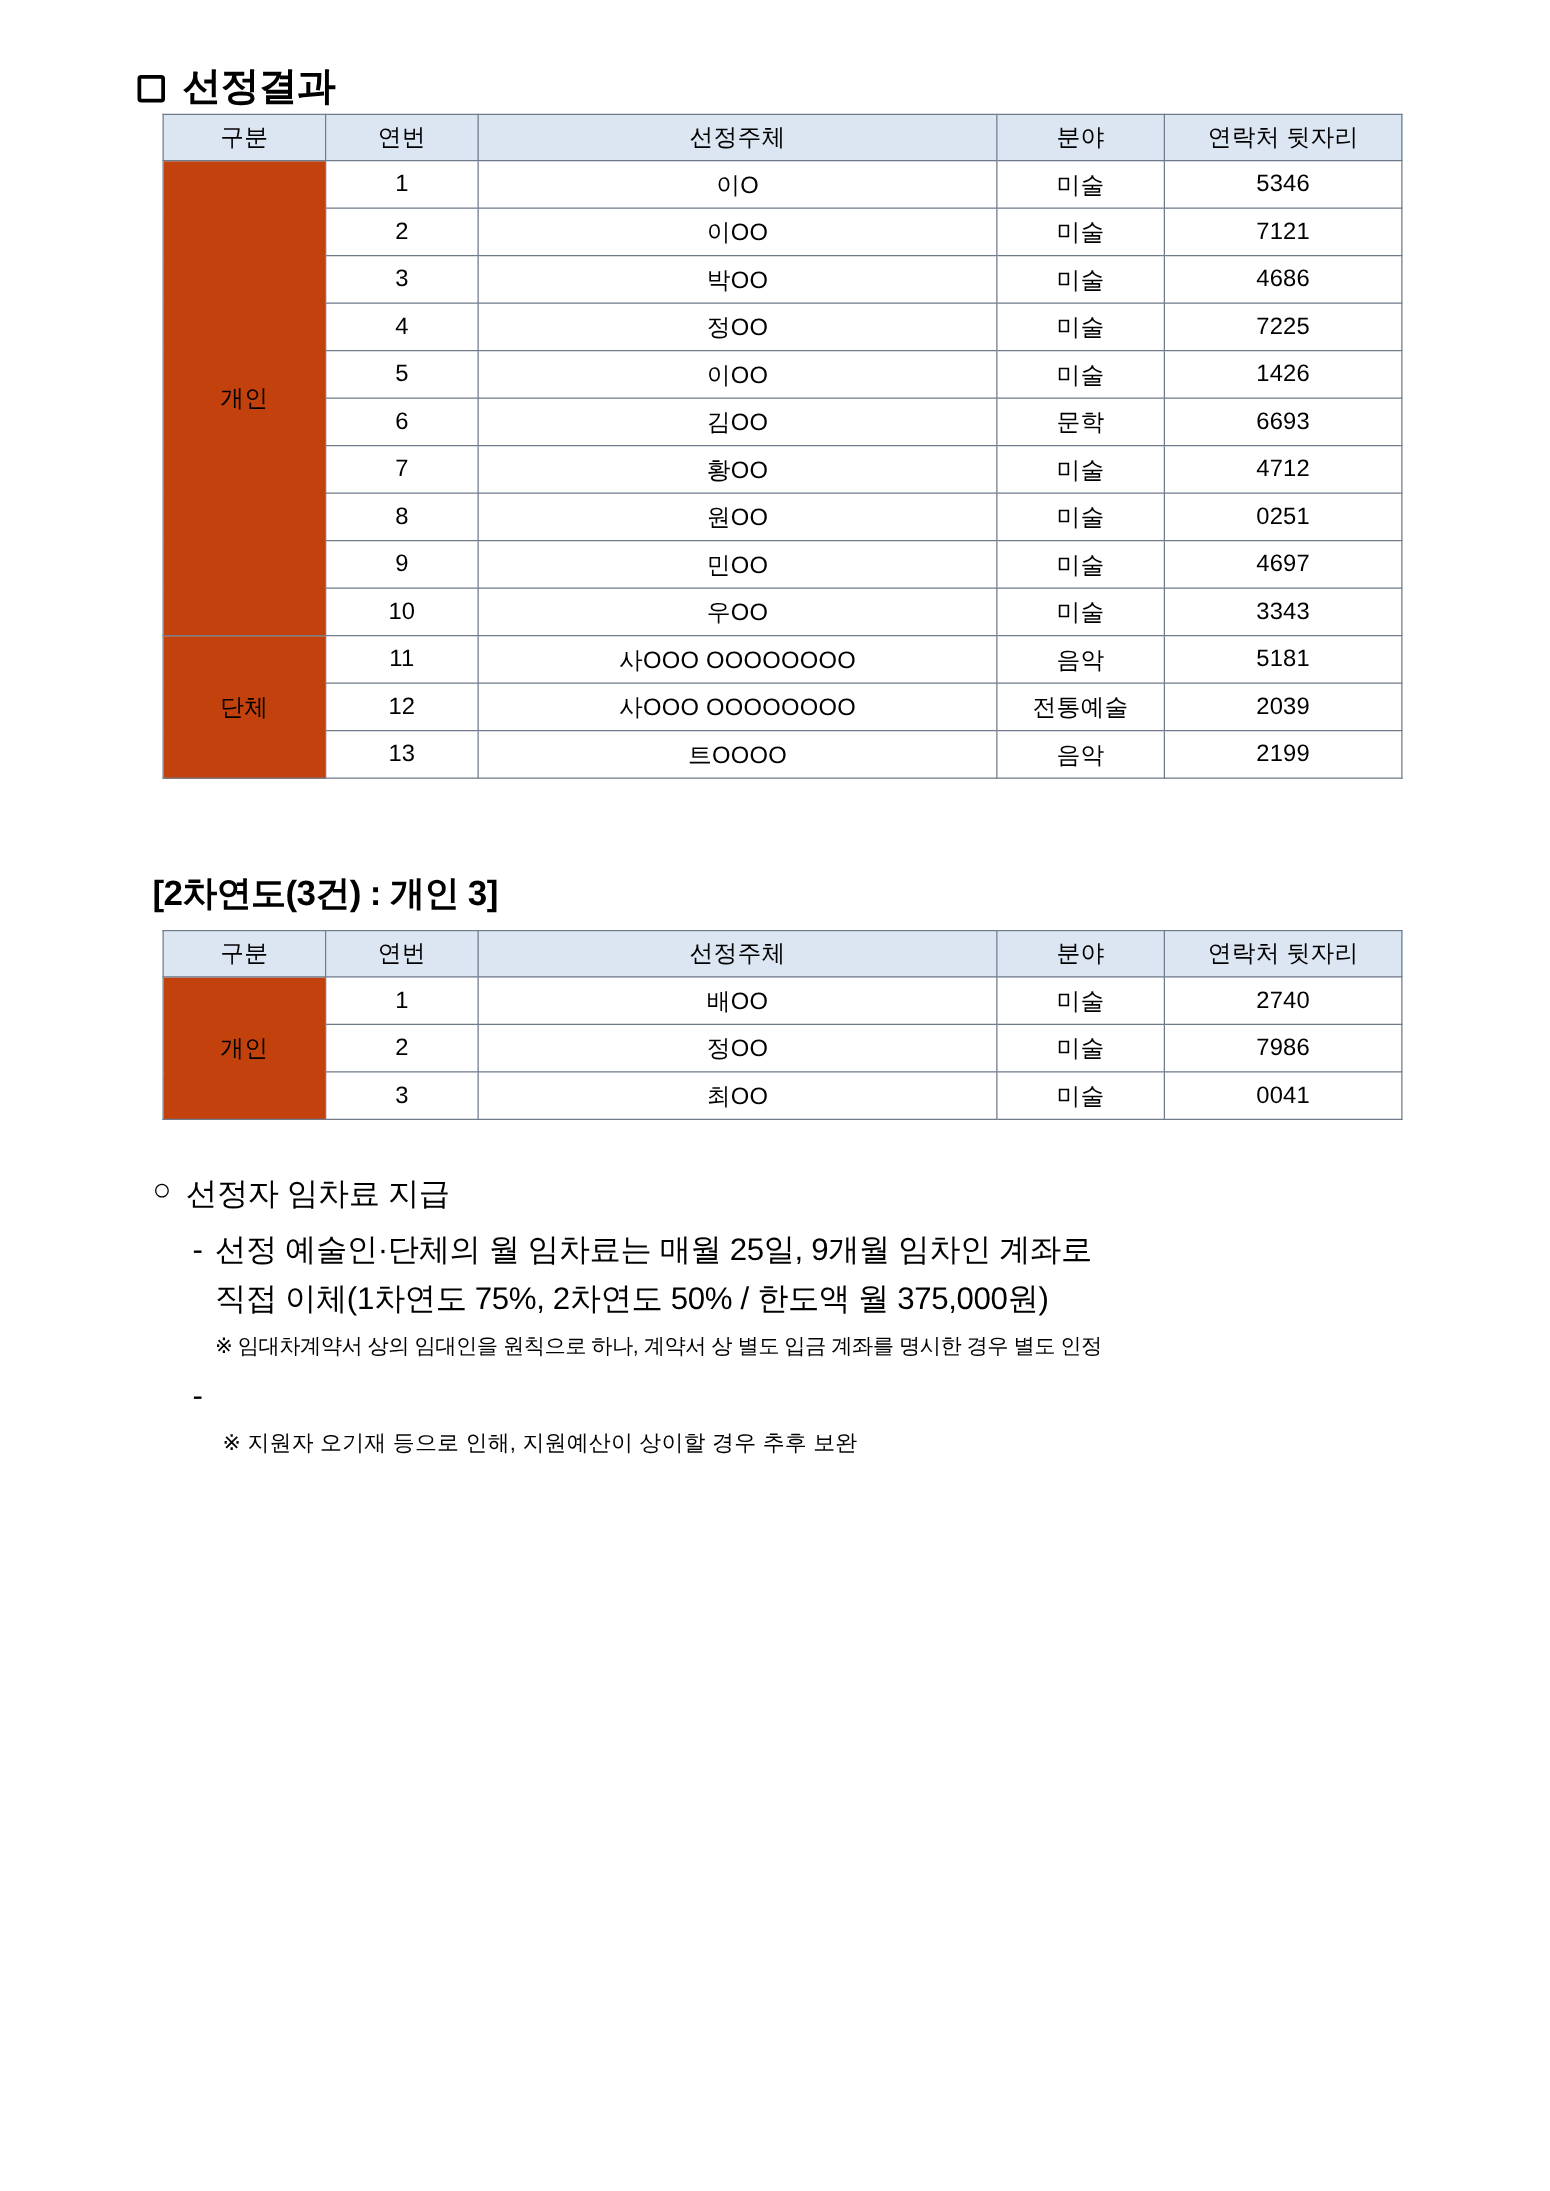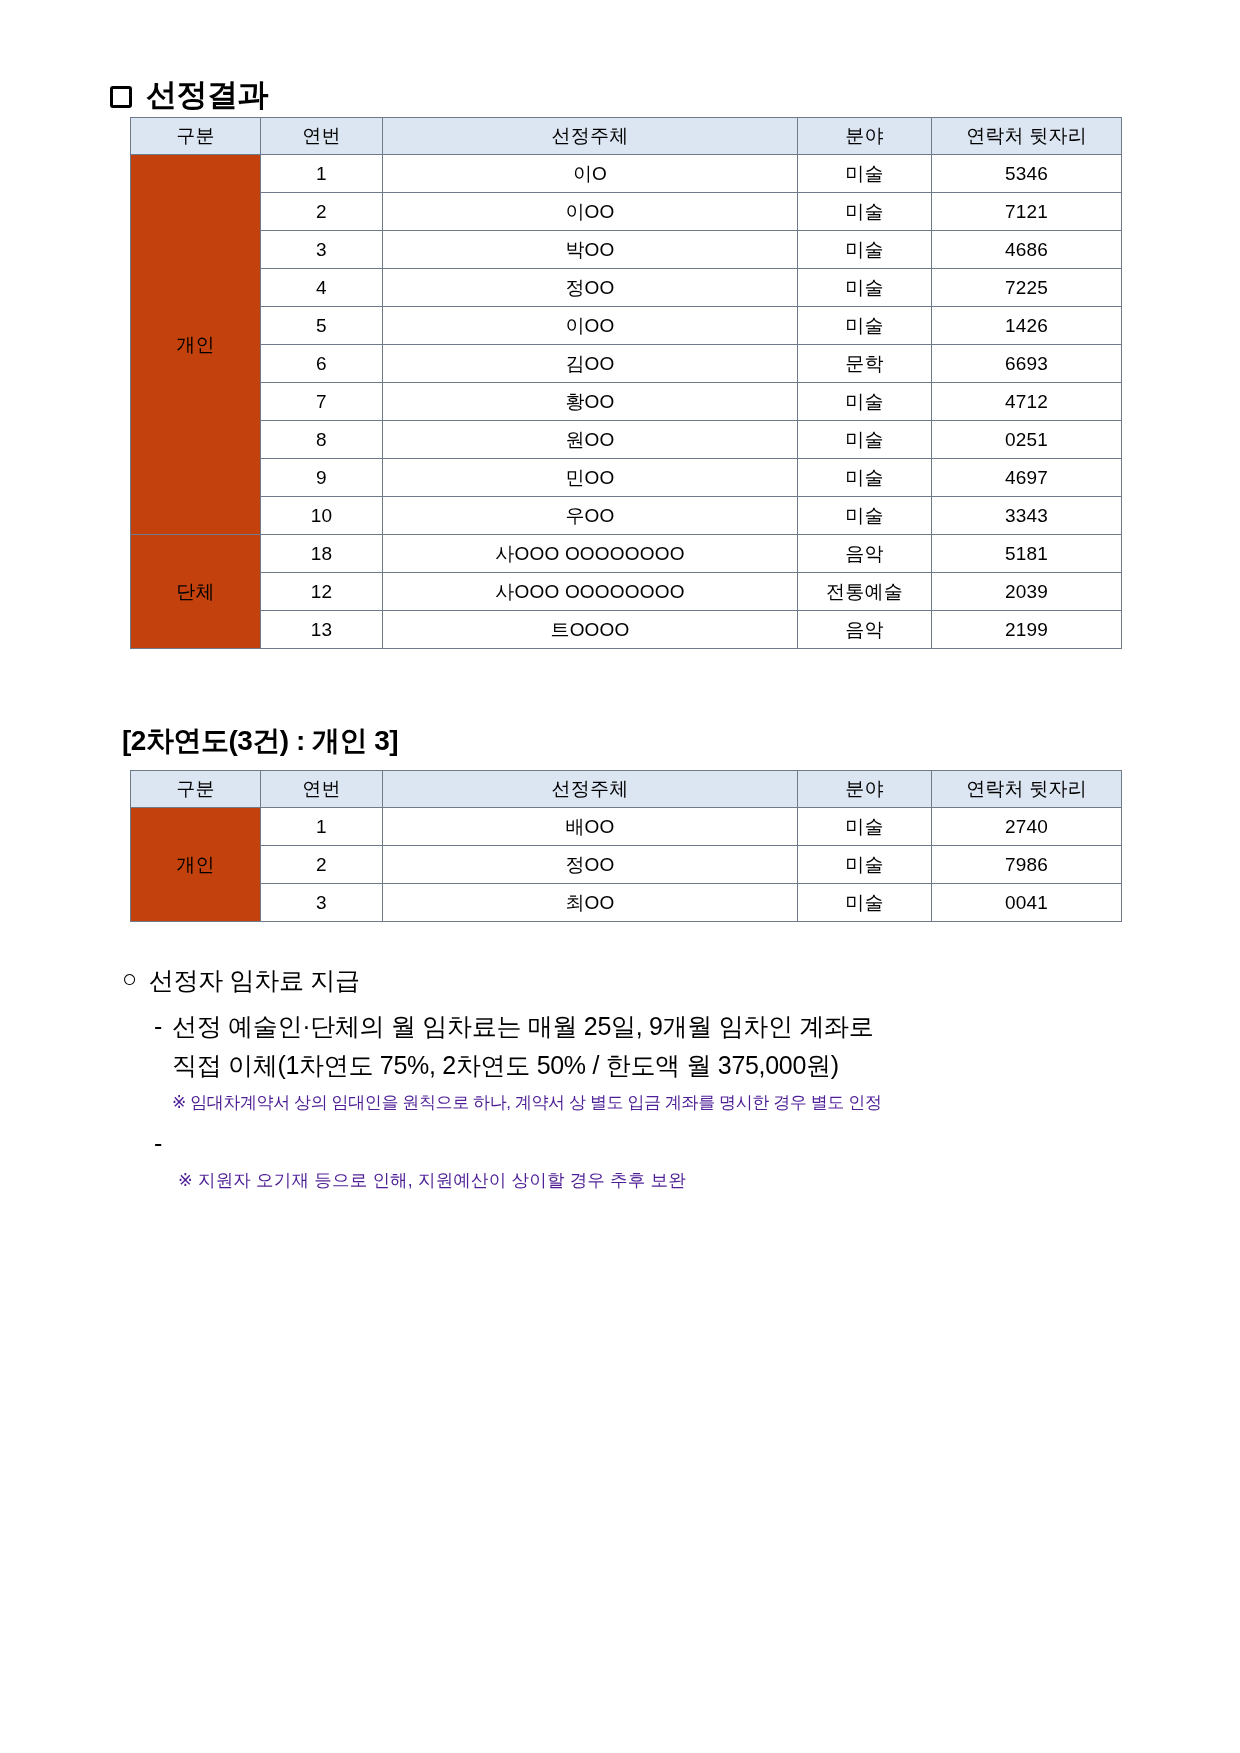--- a/index.html
+++ b/index.html
@@ -9,21 +9,21 @@
   }
   body {
     width: 1240px;
     height: 1753px;
     font-family: "Liberation Sans", "DejaVu Sans", sans-serif;
     color: #000000;
     position: relative;
     overflow: hidden;
   }
   .page {
-    padding: 76px 110px 0 110px;
+    padding: 50px 110px 0 110px;
     box-sizing: border-box;
     width: 1240px;
   }
 
   
   .section-head {
     display: flex;
     align-items: center;
     gap: 14px;
     margin: 0 0 4px 0;
@@ -110,21 +110,21 @@
     margin: 10px 0 0 34px;
     display: flex;
     gap: 10px;
     line-height: 1.55;
   }
   .note-lv2 .body { display: block; }
   .note-lv3 {
     font-size: 17px;
     letter-spacing: -0.4px;
     margin: 6px 0 0 52px;
-    color: #4c1d95;
+    color: #000000;
   }
   .note-lv3.indent2 {
     margin-left: 58px;
     font-size: 17.5px;
     letter-spacing: 0.2px;
   }
   .spacer-40 { height: 40px; }
   .spacer-26 { height: 26px; }
 </style>
 </head>
@@ -213,21 +213,21 @@
             <td>4697</td>
           </tr>
           <tr>
             <td class="idx-cell">10</td>
             <td>우OO</td>
             <td>미술</td>
             <td>3343</td>
           </tr>
           <tr>
             <td class="group-cell" rowspan="3">단체</td>
-            <td class="idx-cell">18</td>
+            <td class="idx-cell">11</td>
             <td>사OOO OOOOOOOO</td>
             <td>음악</td>
             <td>5181</td>
           </tr>
           <tr>
             <td class="idx-cell">12</td>
             <td>사OOO OOOOOOOO</td>
             <td>전통예술</td>
             <td>2039</td>
           </tr>

